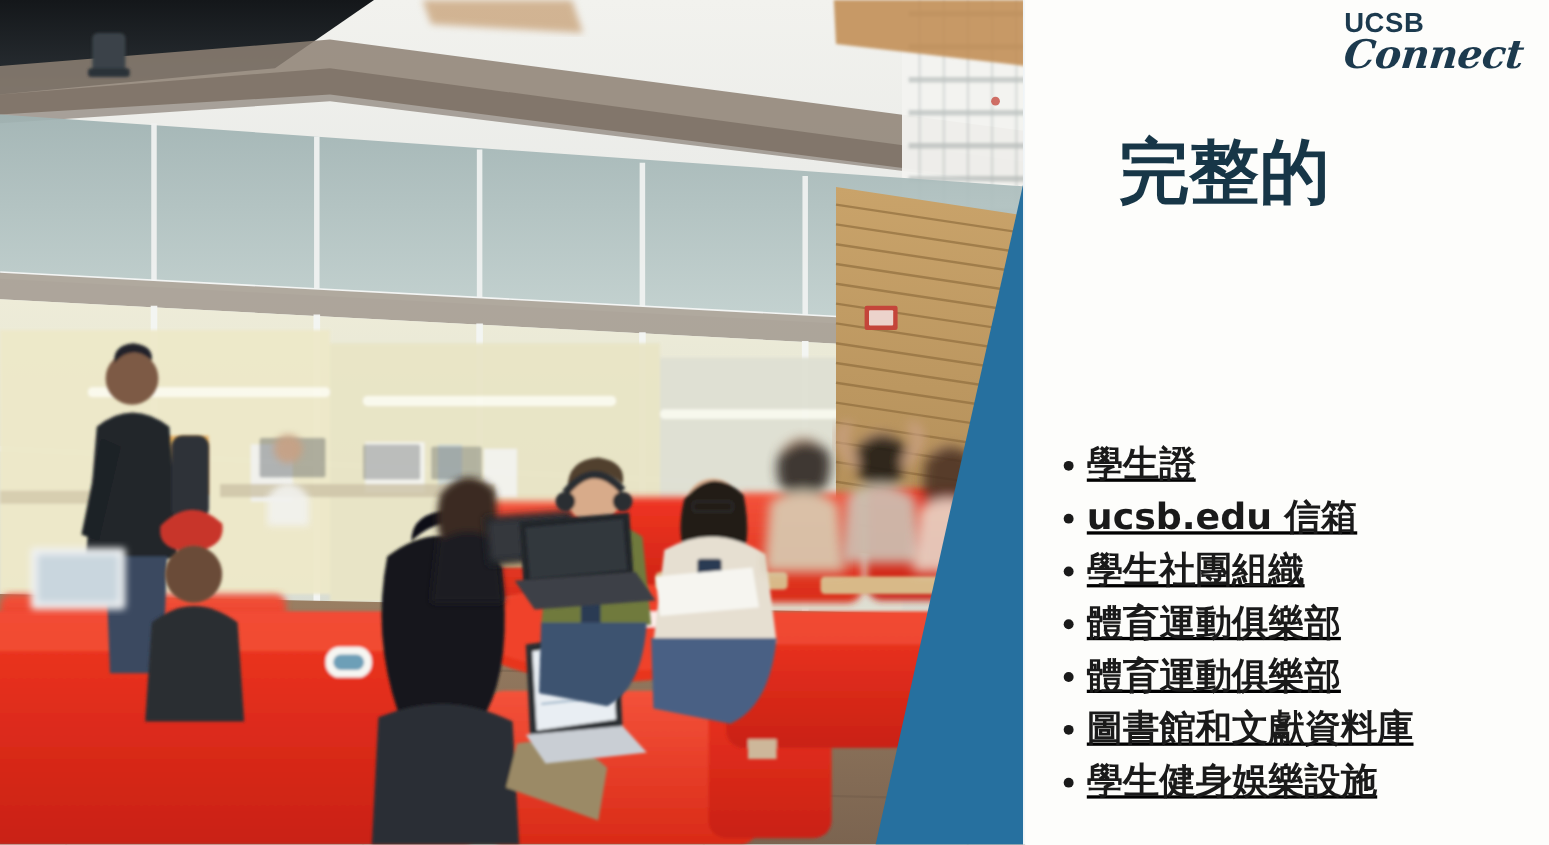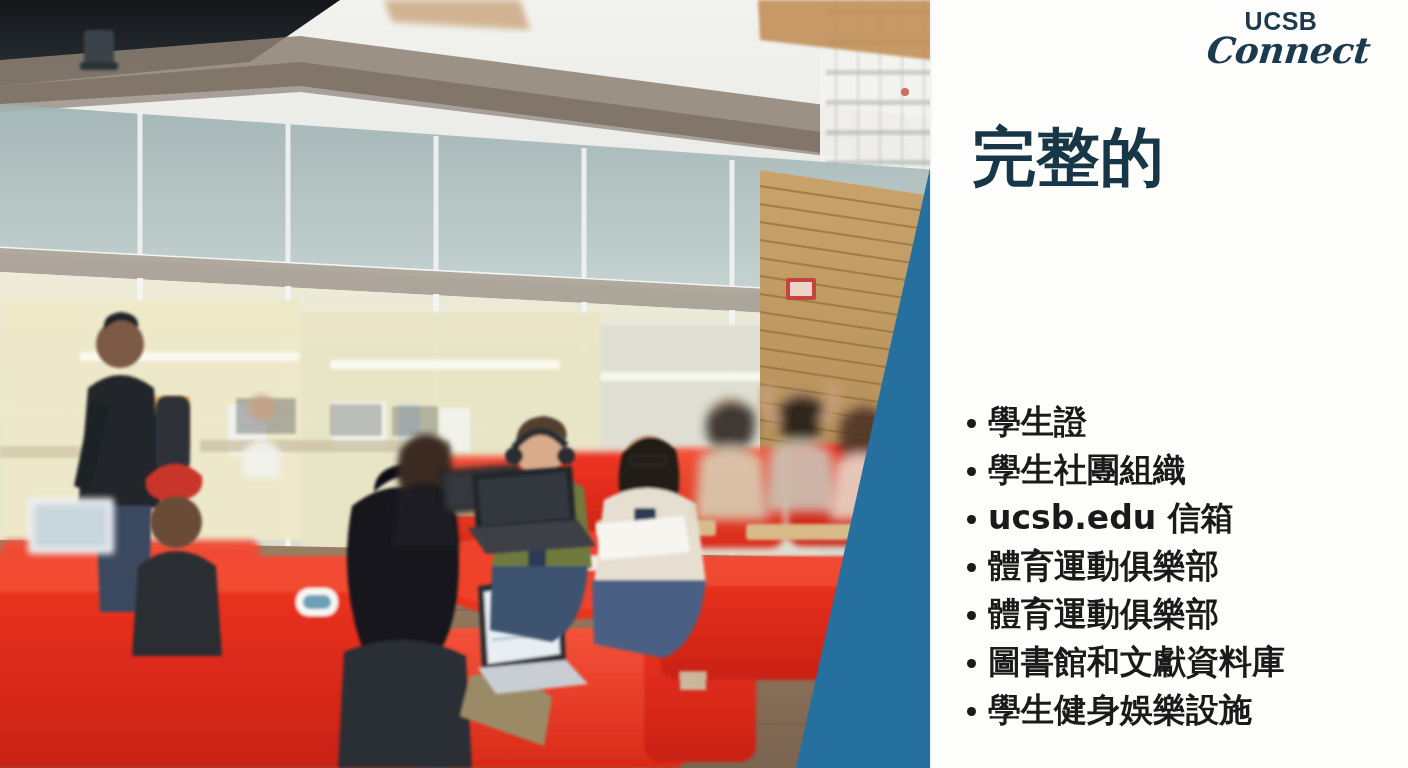--- a/index.html
+++ b/index.html
@@ -49,23 +49,23 @@
   #panel {
     position:absolute;
     left:932px; top:0;
     width:476px; height:768px;
     background:#FDFDFB;
   }
 
   
   #logo {
     position:absolute;
-    right:51px; top:8px;
+    right:36px; top:8px;
     width:150px; height:72px;
-    text-align:center;
+    text-align:left;
     color:#1C3A4E;
     user-select:none;
   }
   #logo-ucsb {
     font-family:"Liberation Sans", sans-serif;
     font-weight:bold;
     font-size:25px;
     letter-spacing:0.5px;
     line-height:27px;
     display:block;
@@ -90,28 +90,29 @@
     left:40px; top:112px;
     width:420px;
     color:#173647;
     font-family:"DejaVu Sans", "Liberation Sans", sans-serif;
     font-weight:bold;
     font-size:64px;
     line-height:90px;
     letter-spacing:0px;
     white-space:nowrap;
   }
-  #headline .hl-line { display:block; }
+  #headline .hl-line { display:block;margin-left:45px; }
 
   
   #bullets {
     position:absolute;
     left:32px; top:398px;
     width:440px;
     list-style:none;
+    text-decoration:underline;
   }
   #bullets li {
     position:relative;
     color:#1A1A1A;
     font-family:"DejaVu Sans", "Liberation Sans", sans-serif;
     font-weight:bold;
     font-size:33px;
     line-height:48px;
     padding-left:24px;
     white-space:nowrap;
@@ -481,22 +482,22 @@
       <span id="logo-ucsb">UCSB</span>
       <span id="logo-connect">Connect</span>
     </div>
 
     <h1 id="headline">
       <span class="hl-line">完整的</span>
     </h1>
 
     <ul id="bullets">
       <li>學生證</li>
+      <li>ucsb.edu 信箱</li>
       <li>學生社團組織</li>
-      <li>ucsb.edu 信箱</li>
       <li>體育運動俱樂部</li>
       <li>體育運動俱樂部</li>
       <li>圖書館和文獻資料庫</li>
       <li>學生健身娛樂設施</li>
     </ul>
 
   </div>
 </div>
 
 </body></html>

